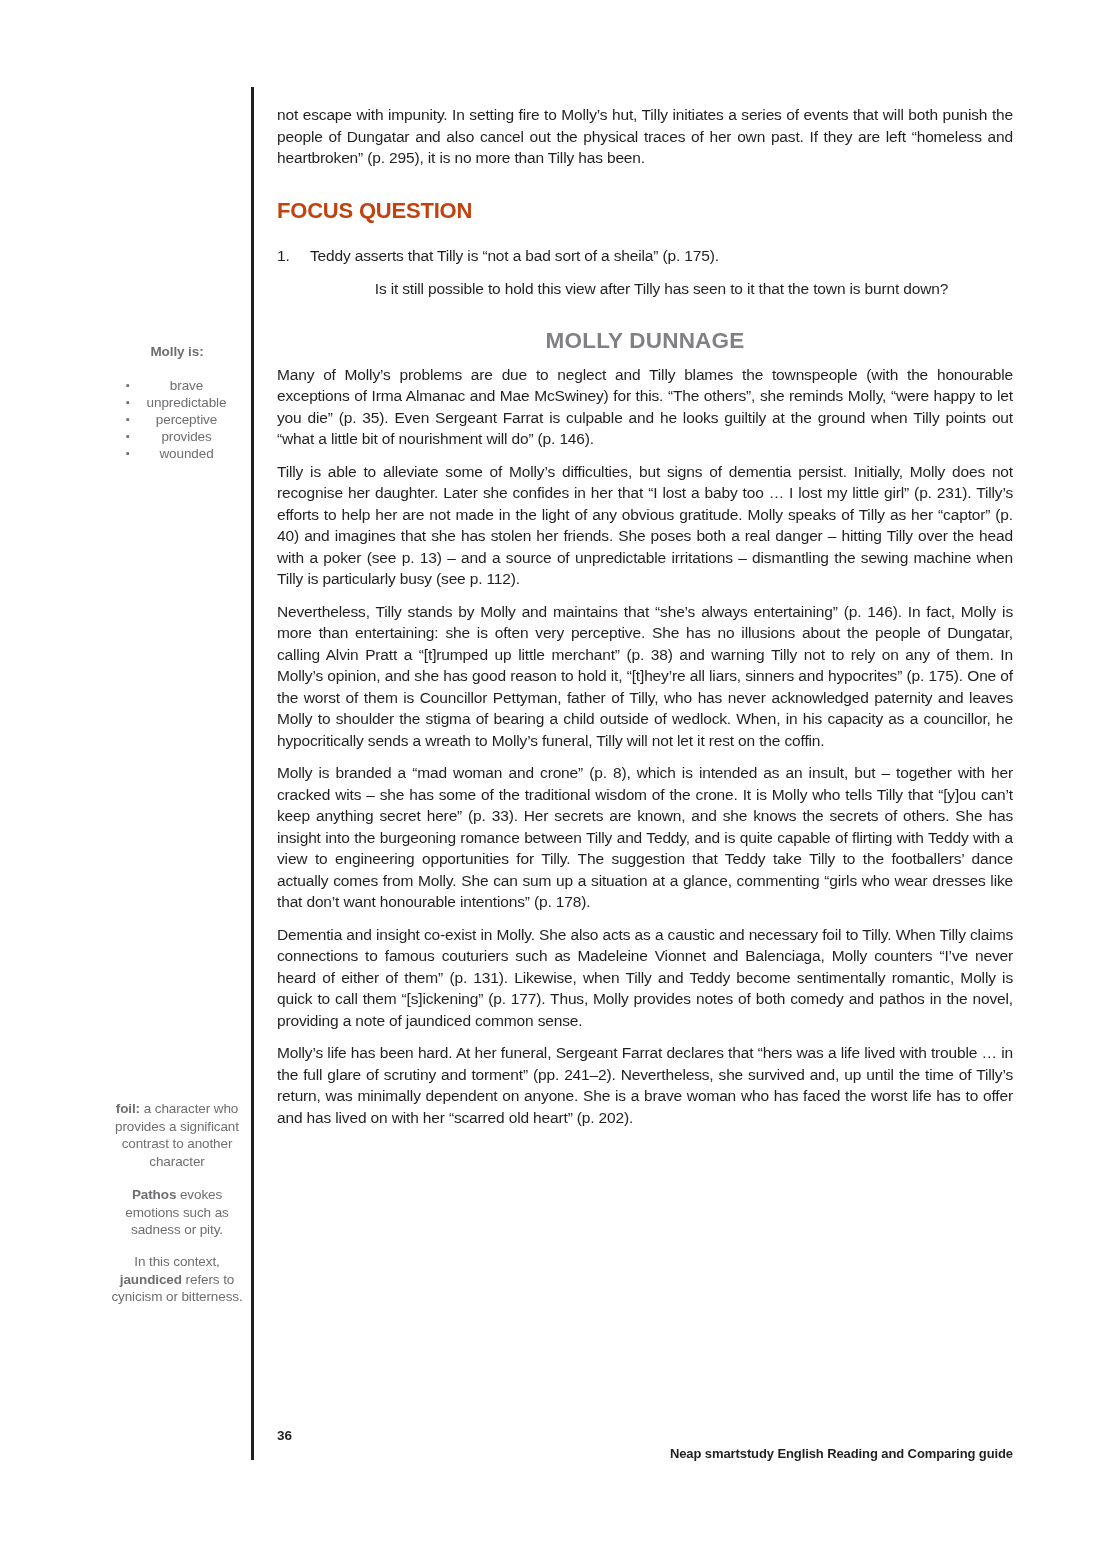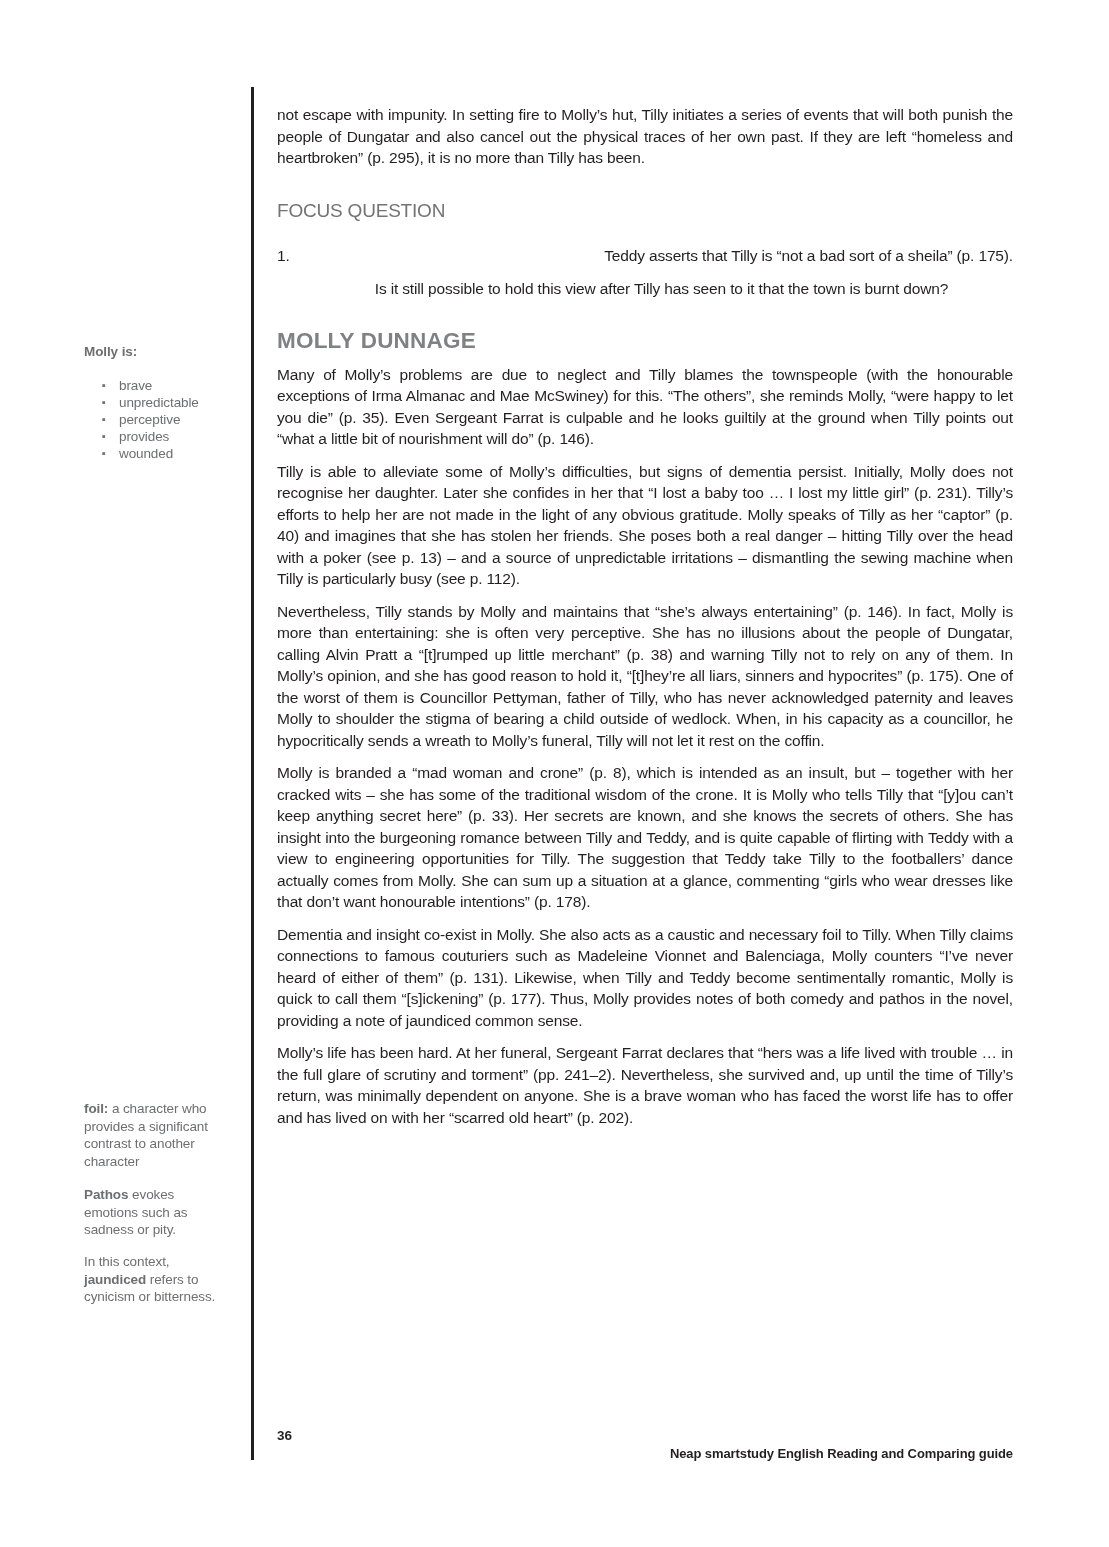--- a/index.html
+++ b/index.html
@@ -26,49 +26,51 @@
   .body {
     font-size:15.5px;
     line-height:21.5px;
     letter-spacing:-0.15px;
     text-align:justify;
     margin:0;
     color:#231f20;
   }
   .focus-heading {
     margin:30px 0 0 0;
-    font-size:19px;
+    font-size:22px;
     line-height:24px;
-    font-weight:400;
+    font-weight:700;
     letter-spacing:-0.2px;
-    color:#737373;
+    color:#c2410c;
   }
   .fq-item { margin-top:22px; display:flex; }
   .fq-num { flex:0 0 33px; font-size:15.5px; line-height:21.5px; letter-spacing:-0.15px; }
-  .fq-text { flex:1; text-align:right; }
+  .fq-text { flex:1; text-align:left; }
   .fq-followup { margin:12px 0 0 33px; text-align:center; }
   .section-heading {
     margin:26px 0 0 0;
     font-size:22.5px;
     line-height:30px;
     font-weight:700;
     letter-spacing:0.2px;
     color:#808184;
+    text-align:center;
   }
   .para { margin-top:11px; }
   .section-heading + .para { margin-top:8px; }
 
   .note {
     position:absolute;
-    left:84px;
+    left:108px;
     width:138px;
     font-size:13.5px;
     line-height:17.5px;
     color:#6d6e71;
     letter-spacing:-0.1px;
+    text-align:center;
   }
   .note .b { font-weight:700; }
   .note-heading { font-weight:700; margin-bottom:1px; }
   .trait-list { list-style:none; margin:16px; padding:0; }
   .trait-list li { position:relative; padding-left:19px; line-height:17px; }
   .trait-list li::before {
     content:"▪";
     position:absolute;
     left:2px; top:0;
     font-size:11px;

